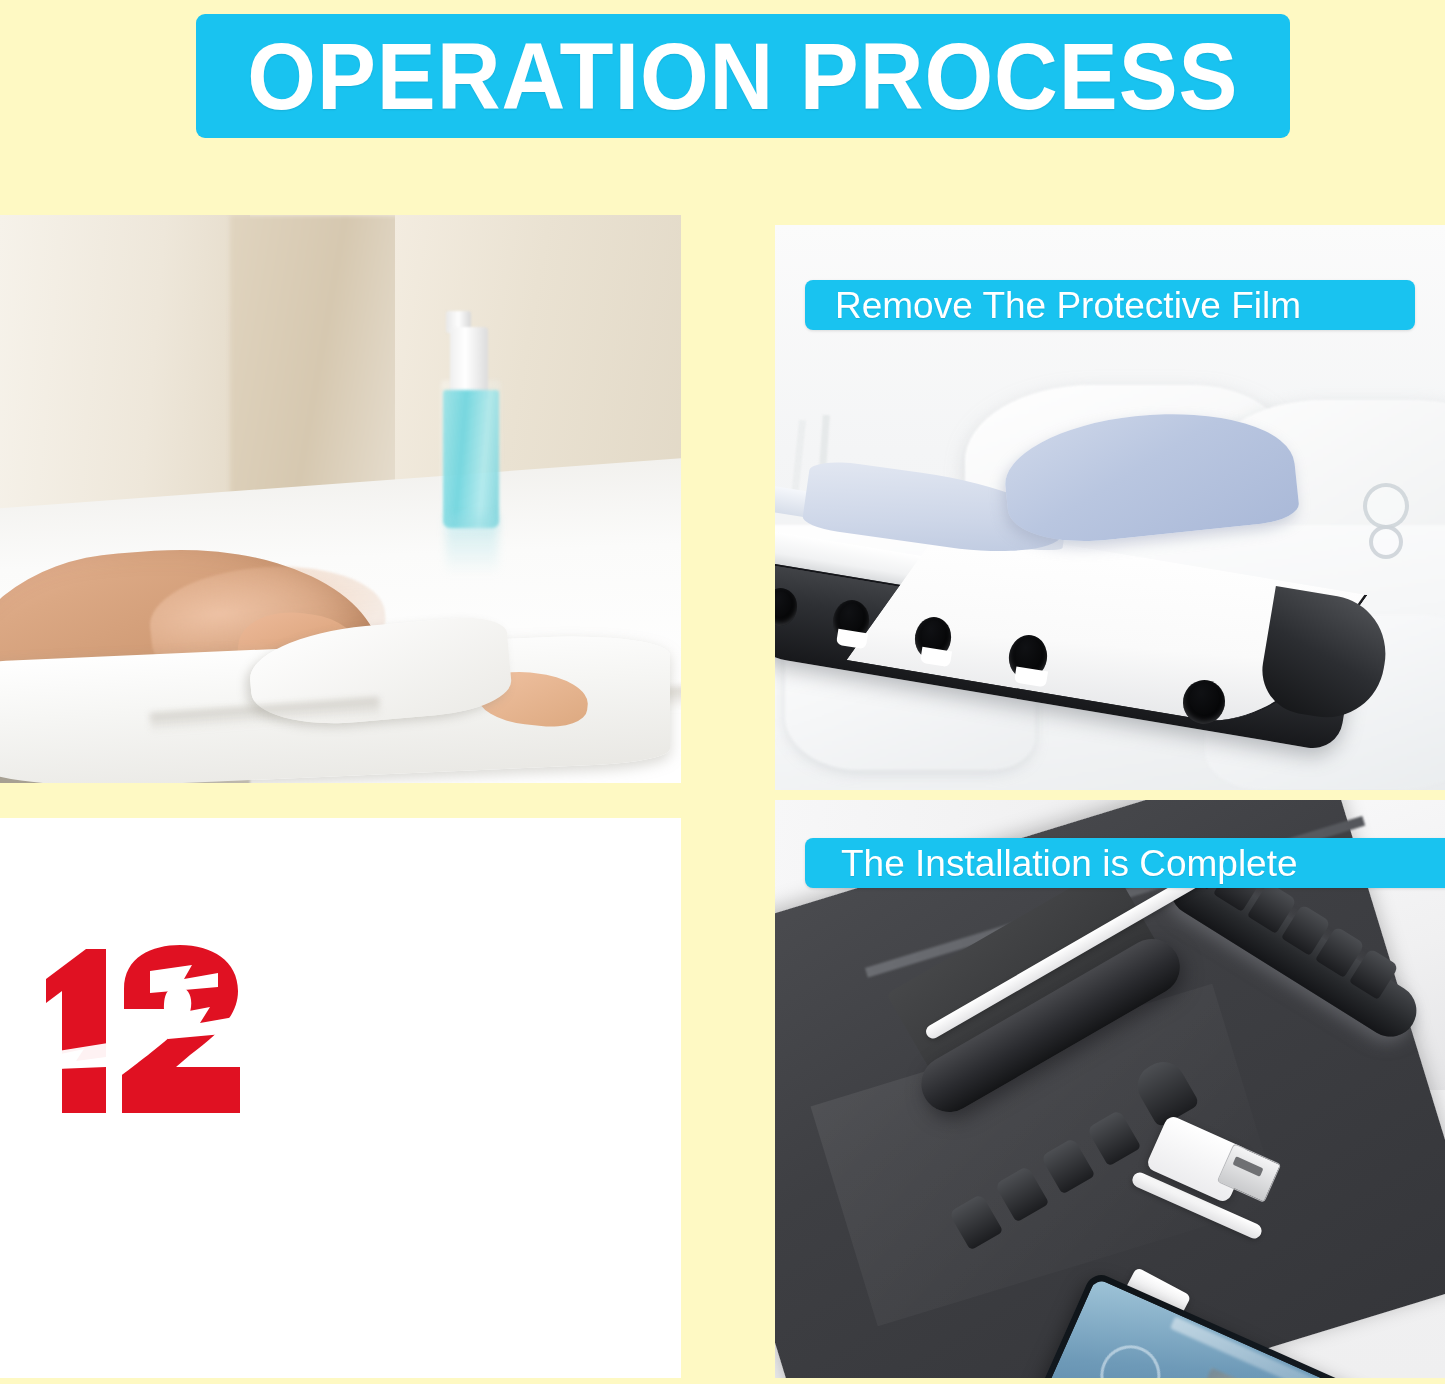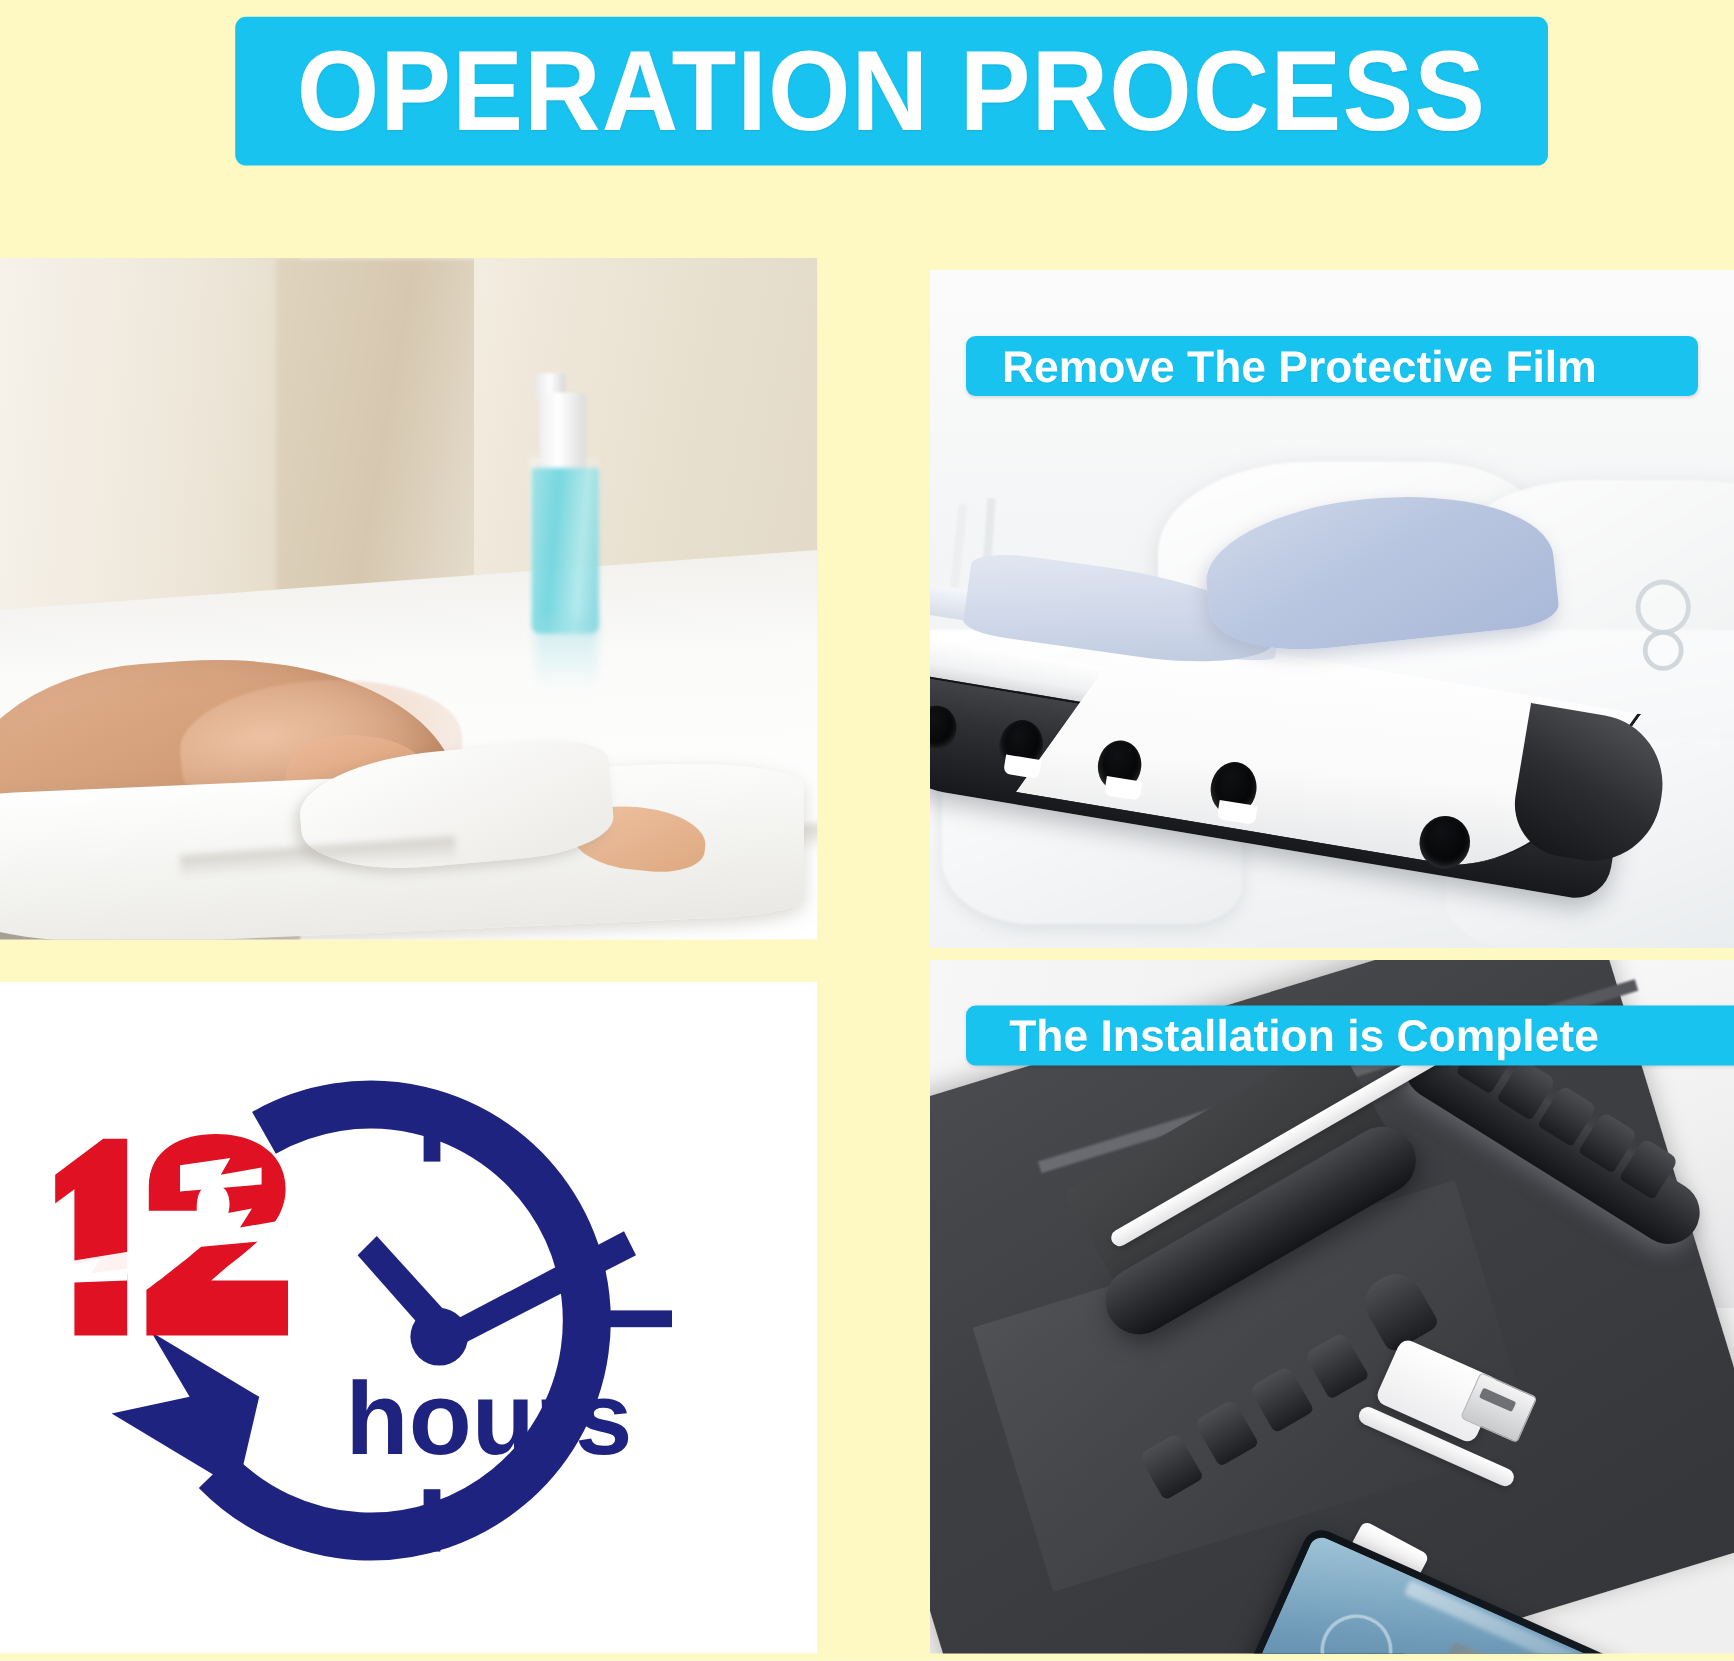--- a/index.html
+++ b/index.html
@@ -61,21 +61,21 @@
     position: absolute;
     background: #19c3f0;
     border-radius: 8px;
     display: flex;
     align-items: center;
     z-index: 40;
     box-shadow: 0 1px 3px rgba(0,0,0,0.12);
   }
   .caption-text {
     color: #ffffff;
-    font-weight: 700;
+    font-weight: 400;
     line-height: 1;
     white-space: nowrap;
     text-shadow: 0 1px 1px rgba(0,0,0,0.10);
     font-family: "Liberation Sans Narrow", "Liberation Sans", sans-serif;
   }
 
   
   .p1-bg {
     position: absolute; inset: 0;
     background:
@@ -605,45 +605,20 @@
 
     <div class="caption" id="cap-2">
       <span class="caption-text">Remove The Protective Film</span>
     </div>
   </div>
 
   <div class="panel" id="panel-3">
     <div class="p3-bg"></div>
 
 
-    <div class="p3-clock-wrap">
-      <svg class="p3-svg" viewBox="0 0 620 430">
-
-        <g>
-          <path d="M 190 48
-                   A 180 180 0 1 1 150 330" fill="none" stroke="#1f2380" stroke-width="40" stroke-linecap="butt"></path>
-
-          <path d="M 168 345 L 63 282 L 128 268 L 96 214 L 186 268 Z" fill="#1f2380"></path>
-        </g>
-
-        <g>
-          <rect x="323" y="20" width="14" height="52" fill="#1f2380"></rect>
-          <rect x="478" y="196" width="52" height="14" fill="#1f2380"></rect>
-          <rect x="323" y="345" width="14" height="52" fill="#1f2380"></rect>
-        </g>
-
-        <g>
-          <path d="M 328 218 L 268 150 L 284 134 L 344 200 Z" fill="#1f2380"></path>
-          <path d="M 334 212 L 490 130 L 500 150 L 344 230 Z" fill="#1f2380"></path>
-          <circle cx="336" cy="218" r="24" fill="#1f2380"></circle>
-        </g>
-
-        <text x="258" y="316" font-family="Liberation Sans, sans-serif" font-size="86" font-weight="700" fill="#1f2380">hours</text>
-      </svg>
-    </div>
 
     <div class="p3-twelve">
       <svg viewBox="0 0 240 175" width="240" height="175">
         <defs>
           <clipPath id="crack1">
             <path d="M0 0 H88 V98 L70 104 L84 112 L66 122 L80 131 V175 H0 Z"></path>
           </clipPath>
           <clipPath id="crack2">
             <path d="M0 0 H150 V48 L132 54 L146 62 L128 70 L140 78 V175 H0 Z"></path>
           </clipPath>

